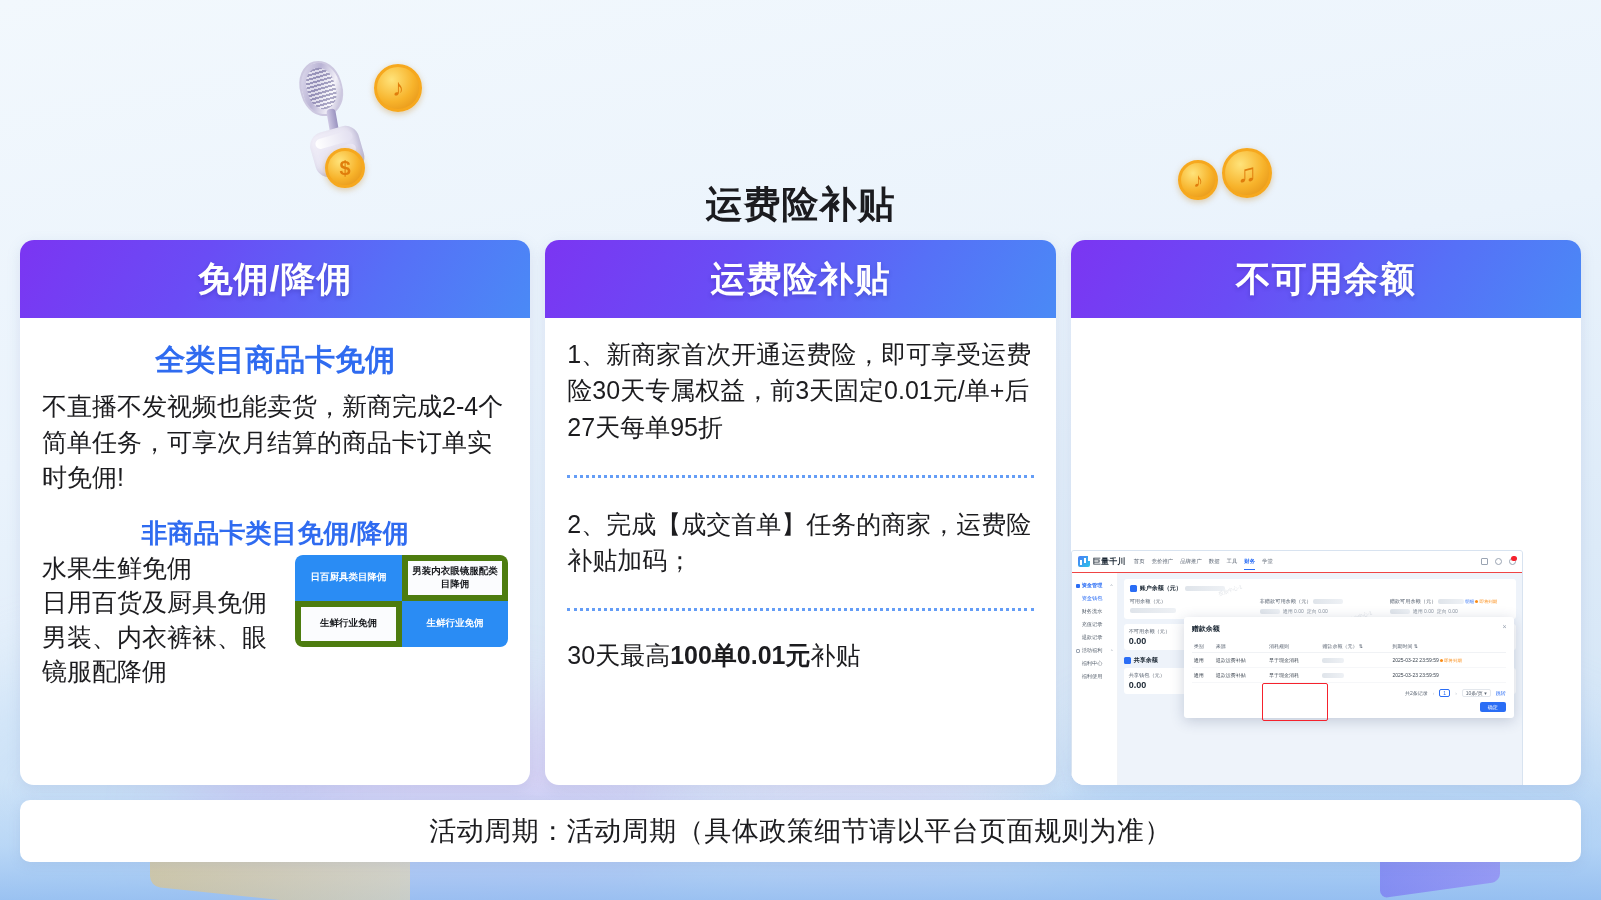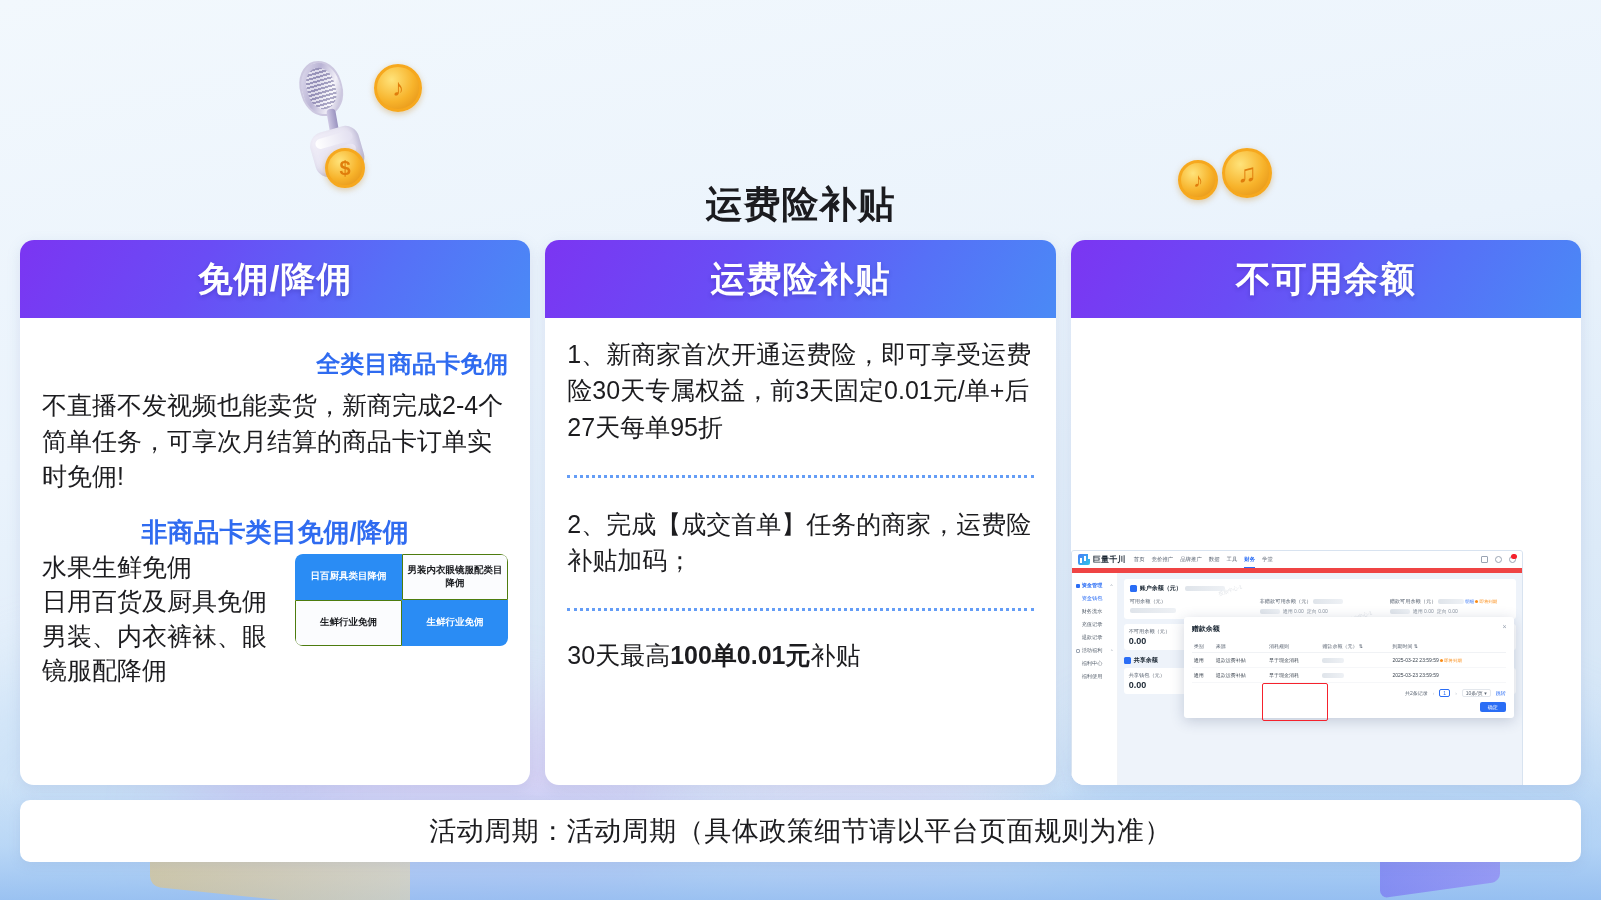--- a/index.html
+++ b/index.html
@@ -67,51 +67,51 @@
   .cards{position:absolute;left:20px;top:240px;width:1561px;height:545px;display:flex;gap:15px;}
   .card{flex:1;background:#fff;border-radius:14px;overflow:hidden;
     box-shadow:0 4px 14px rgba(120,140,190,.18);display:flex;flex-direction:column;}
   .card-head{height:78px;display:flex;align-items:center;justify-content:center;
     background:linear-gradient(120deg,#7b35f2 0%,#6a4cf5 35%,#5670f7 70%,#4a8af6 100%);}
   .card-head .t{color:#fff;font-size:35px;font-weight:bold;letter-spacing:1px;
     text-shadow:0 2px 4px rgba(40,30,140,.3);}
   .card-body{flex:1;padding:18px 22px 12px 22px;position:relative;}
 
   
-  .c1-h{text-align:right;font-size:24px;font-weight:bold;color:#2f6bf0;margin-top:12px;}
+  .c1-h{text-align:center;font-size:30px;font-weight:bold;color:#2f6bf0;margin-top:4px;}
   .c1-p{font-size:25px;line-height:1.42;color:#1c1c1f;margin-top:8px;}
   .c1-h2{text-align:center;font-size:26px;font-weight:bold;color:#2f6bf0;margin-top:20px;}
   .c1-lower{display:flex;gap:6px;margin-top:0;align-items:flex-start;}
   .c1-list{font-size:25px;line-height:1.38;color:#1c1c1f;flex:1;white-space:nowrap;}
   .matrix{width:213px;display:grid;grid-template-columns:1fr 1fr;
     grid-template-rows:46px 46px;border-radius:8px;overflow:hidden;flex-shrink:0;margin-top:4px;}
   .mcell{display:flex;align-items:center;justify-content:center;text-align:center;
     font-size:9.5px;font-weight:bold;line-height:1.35;padding:2px;}
   .mcell.on{background:#2a8cf4;color:#fff;}
-  .mcell.off{background:#fbfcfe;color:#16181c;border:1px solid #4d7c0f;}
+  .mcell.off{background:#fbfcfe;color:#16181c;border:6px solid #4d7c0f;}
   .m00{border-radius:6px 0 0 0;}
   .m01{border-radius:0 6px 0 0;}
   .m10{border-radius:0 0 0 6px;}
   .m11{border-radius:0 0 6px 0;}
   .c1-note{font-size:17px;line-height:1.4;color:#23262b;margin-top:12px;}
 
   
   .c2-p{font-size:25px;line-height:1.45;color:#1c1c1f;}
   .dotted{height:0;border-top:3px dotted #4a8df5;margin:30px 0 28px 0;opacity:.85;}
   .c2-hl{font-size:25px;color:#1c1c1f;margin-top:8px;}
   .c2-hl b{font-weight:bold;}
 
   
   .c3-p{font-size:25px;line-height:1.45;color:#1c1c1f;}
 
   
   .shot{position:absolute;left:0px;top:232px;width:452px;height:246px;
     background:#eef3fa;border:1px solid #d8e3f0;border-radius:3px;overflow:hidden;
     font-family:"Liberation Sans","DejaVu Sans",sans-serif;}
-  .shot-nav{height:22px;background:#fff;border-bottom:5px solid #ef4444;
+  .shot-nav{height:22px;background:#fff;border-bottom:1px solid #ef4444;
     display:flex;align-items:center;padding:0 6px;gap:8px;}
   .logo{display:flex;align-items:center;gap:3px;}
   .logo-mark{width:12px;height:11px;background:linear-gradient(135deg,#4a7df8,#2ec5e8);
     border-radius:2px;position:relative;}
   .logo-mark:after{content:"";position:absolute;left:2px;bottom:2px;width:2px;height:5px;
     background:#fff;box-shadow:4px -2px 0 #fff,8px -4px 0 #fff;}
   .logo-txt{font-size:8px;font-weight:bold;color:#1b2733;letter-spacing:.3px;}
   .nav-items{display:flex;gap:7px;align-items:center;}
   .nav-it{font-size:5.4px;color:#5a6472;white-space:nowrap;}
   .nav-it.active{color:#2a6df5;font-weight:bold;position:relative;}

